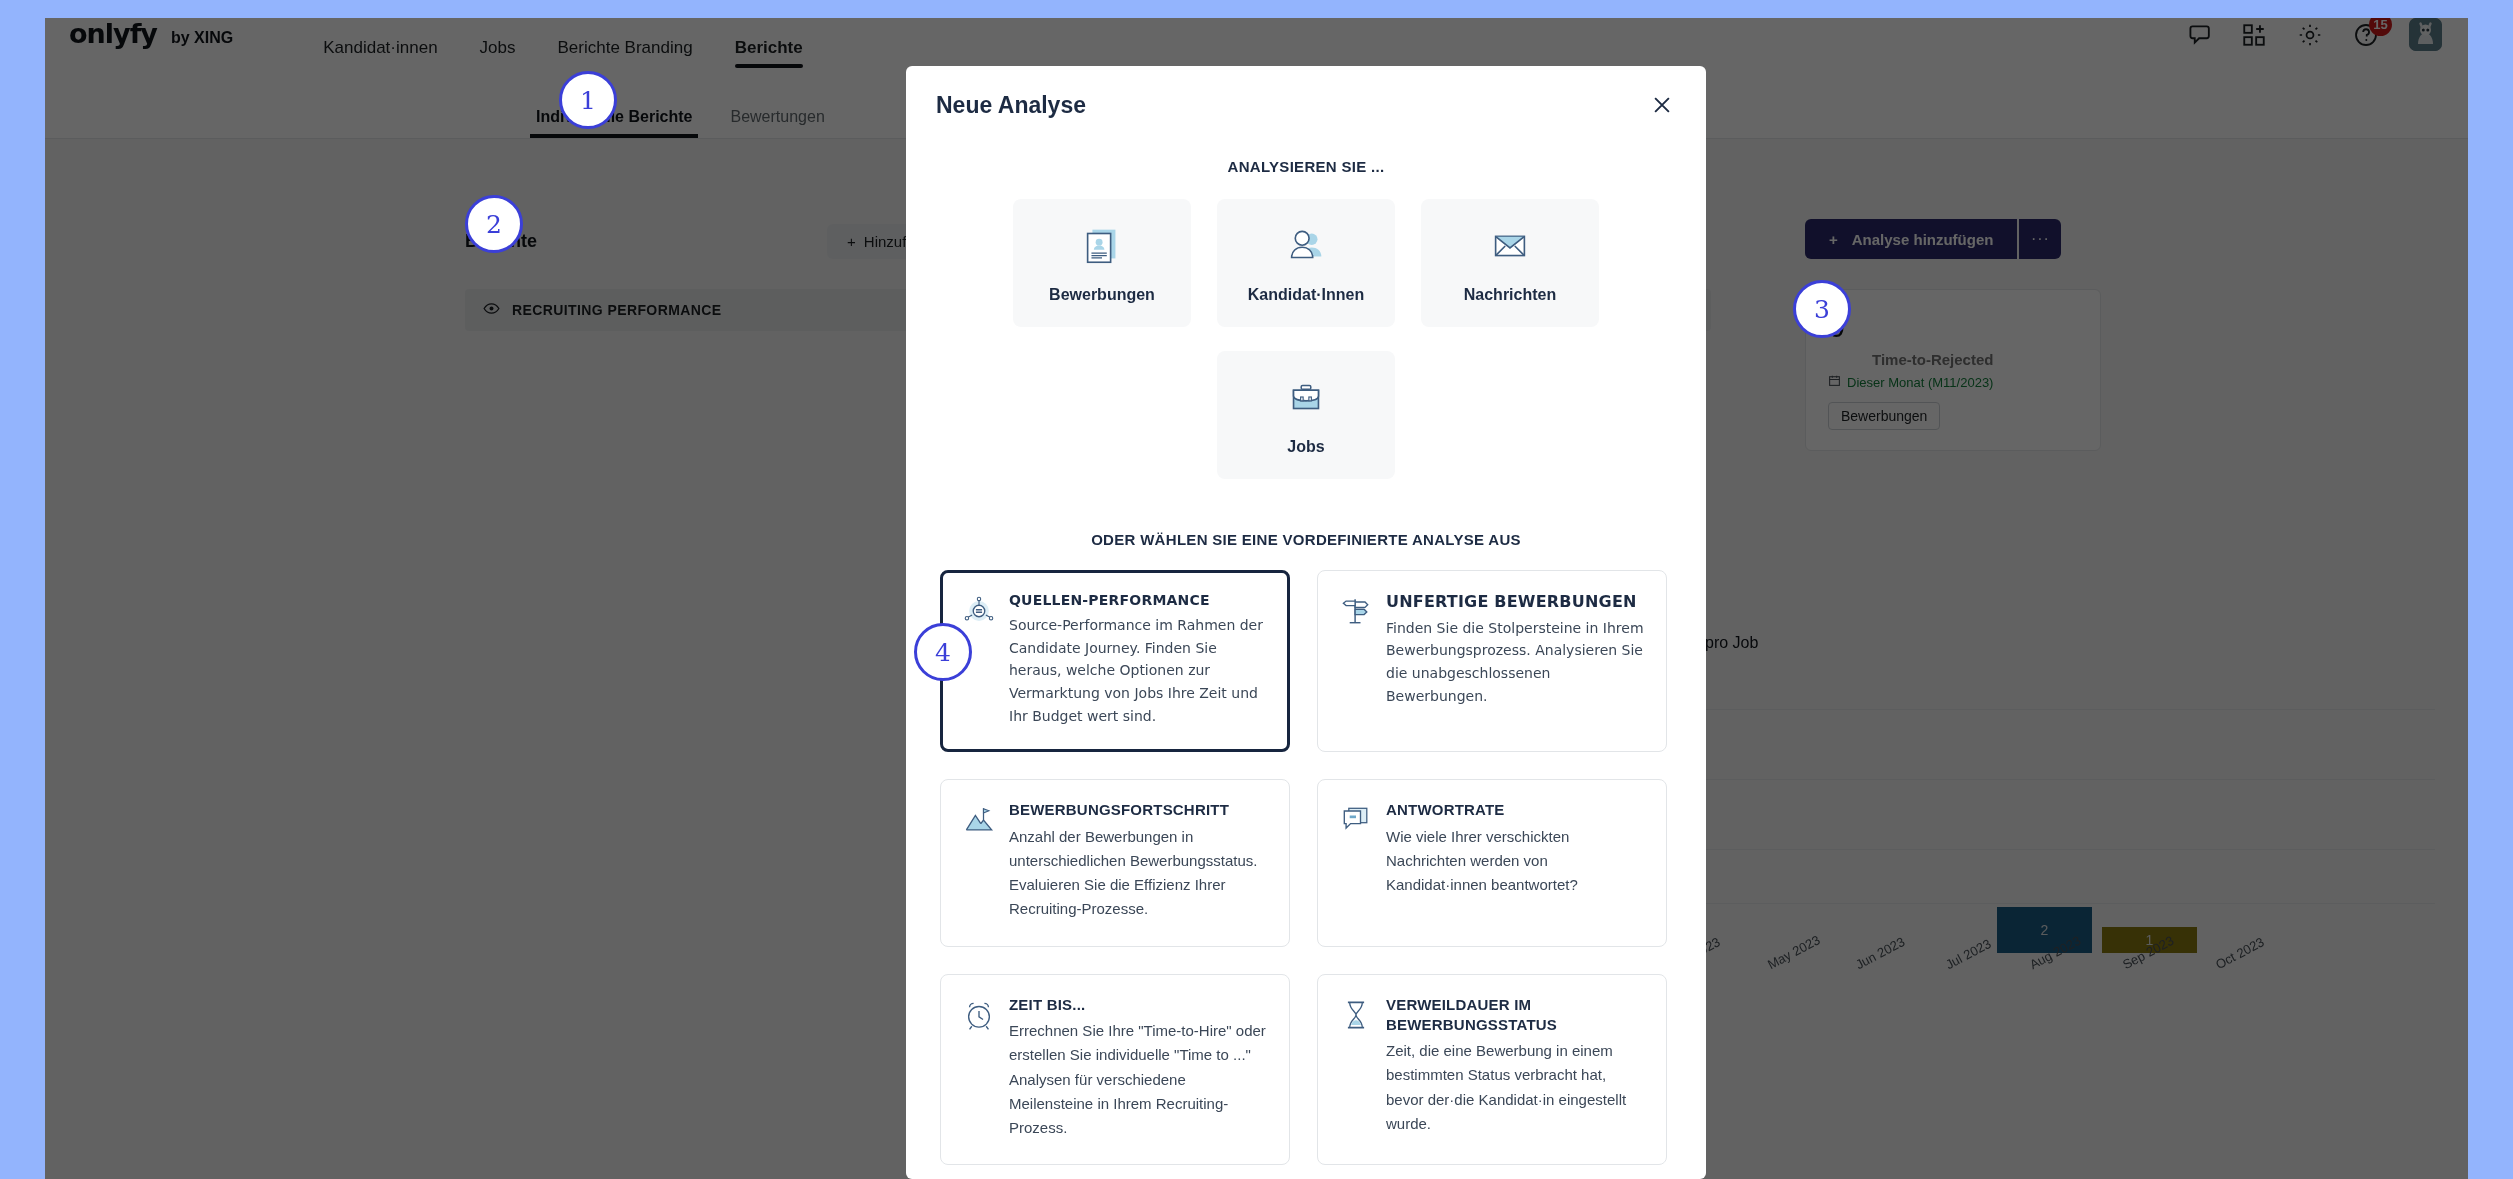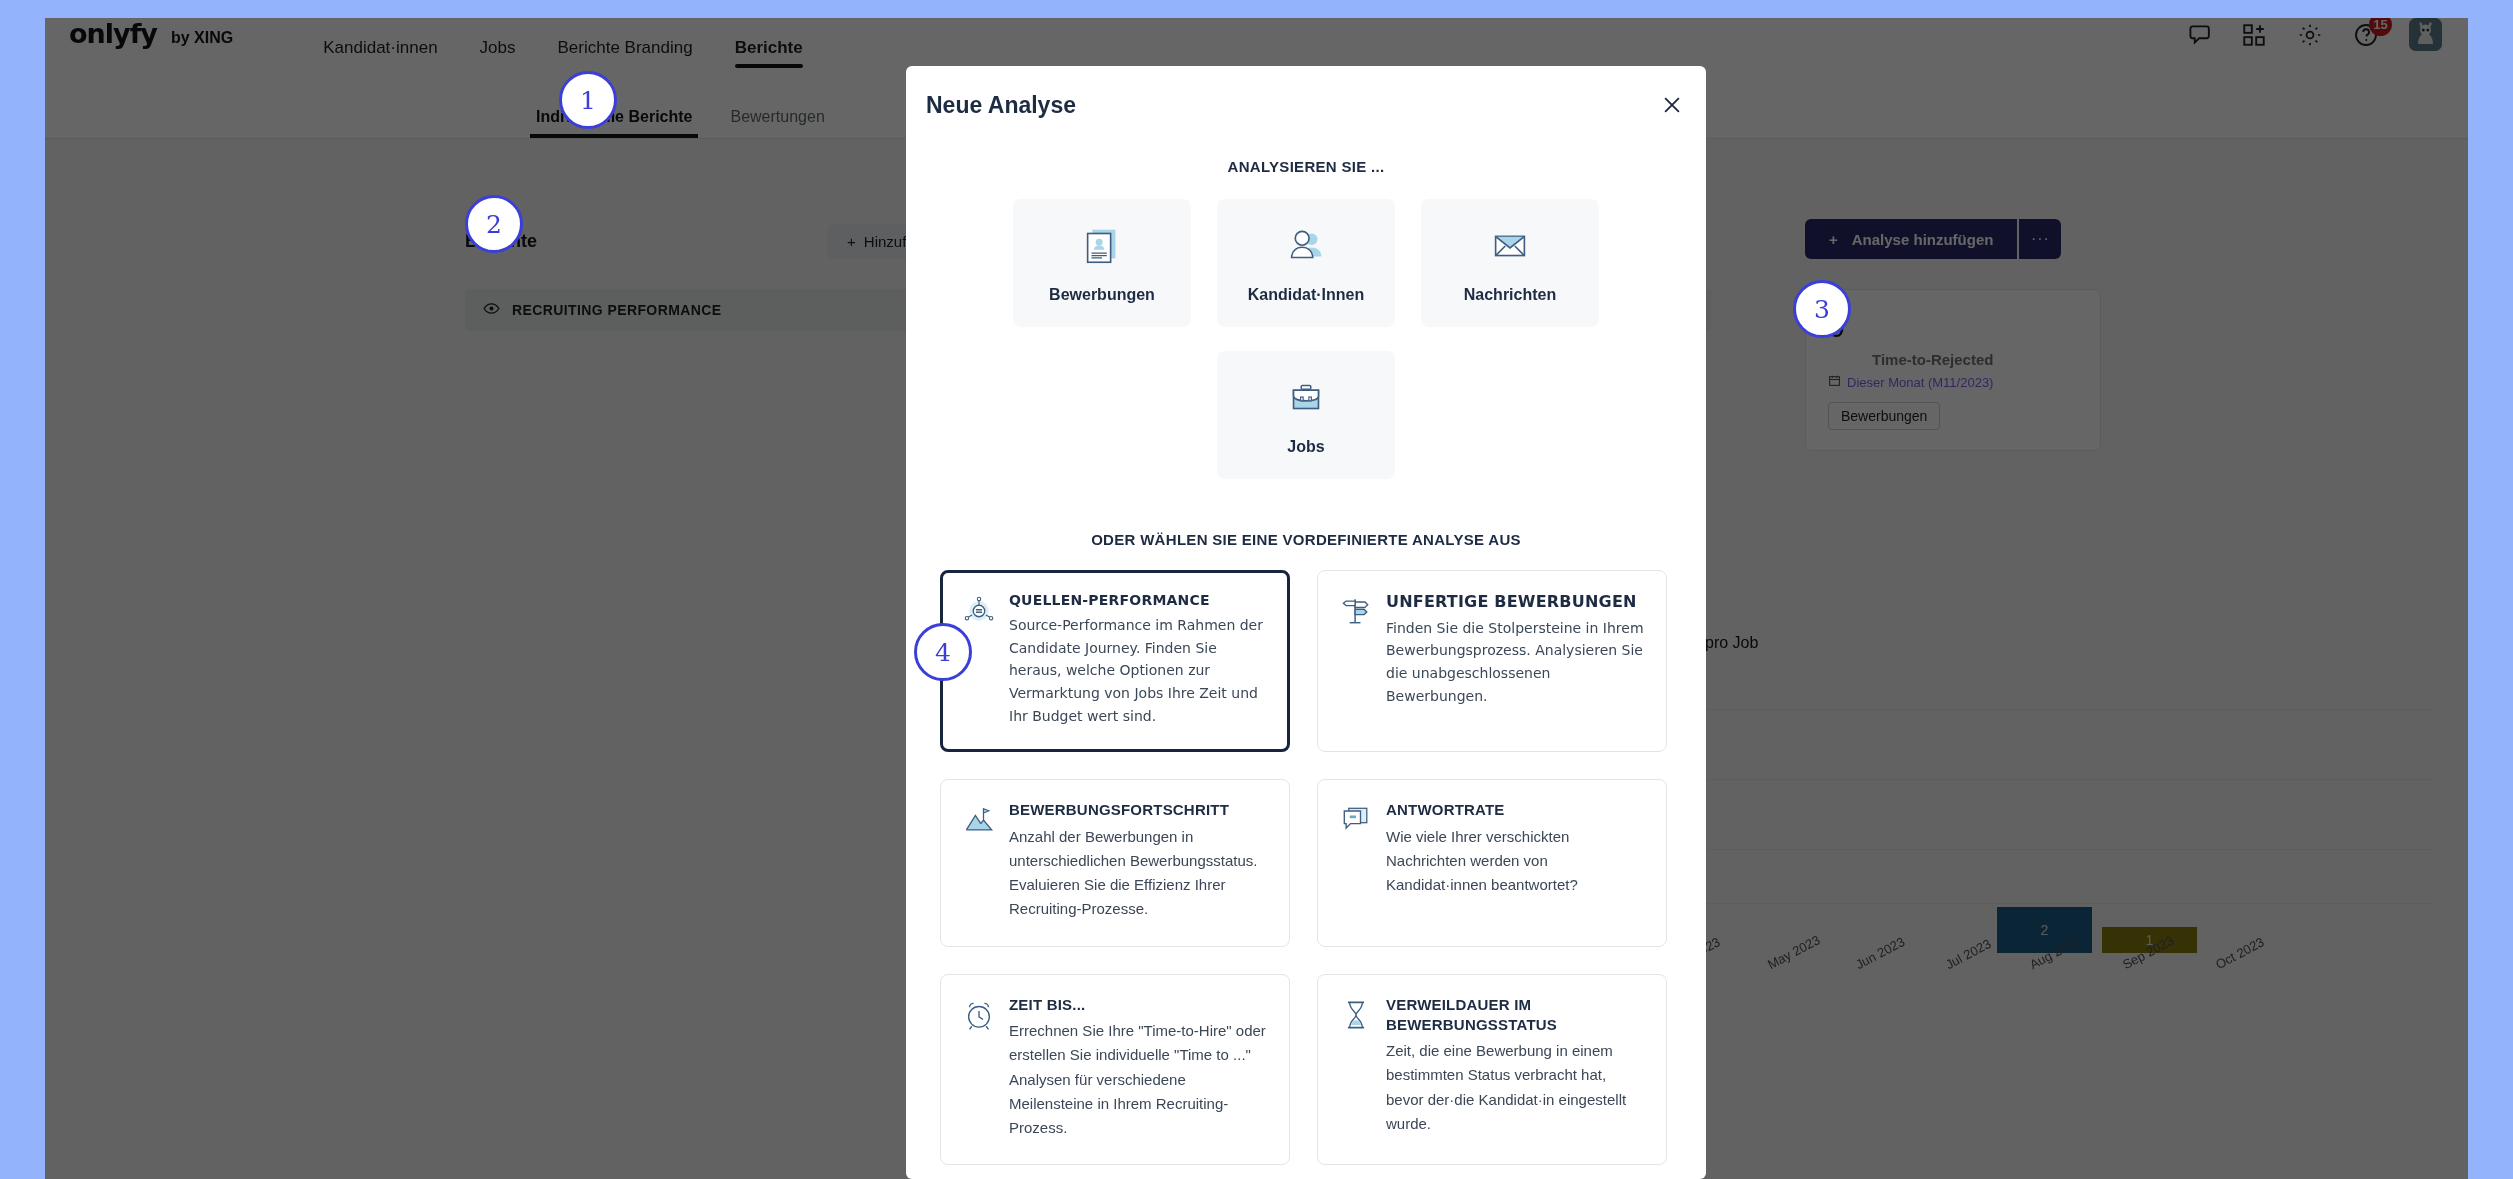--- a/index.html
+++ b/index.html
@@ -80,21 +80,21 @@
   }
   .btn-analyse-more{
     background:#2b2a6b;color:#fff;border-radius:0 6px 6px 0;height:40px;width:42px;margin-left:2px;
     display:flex;align-items:center;justify-content:center;font-size:16px;letter-spacing:1px;cursor:pointer;
   }
   .kpi-card{
     margin-top:30px;background:#ffffff;border:1px solid #e4e6e8;border-radius:6px;padding:20px 22px;width:250px;
   }
   .kpi-val{font-size:30px;color:#11151b;line-height:1.1;}
   .kpi-label{font-size:15px;font-weight:700;color:#737373;margin-top:8px;margin-left:44px;}
-  .kpi-sub{font-size:13px;color:#8b5cf6;margin-top:6px;display:flex;align-items:center;gap:6px;}
+  .kpi-sub{font-size:13px;color:#15803d;margin-top:6px;display:flex;align-items:center;gap:6px;}
   .kpi-chip{
     margin-top:12px;display:inline-block;border:1px solid #ced3d7;border-radius:4px;padding:5px 12px;
     font-size:14px;color:#1d2124;
   }
   .pro-job{position:absolute;left:1660px;top:495px;font-size:16px;color:#11151b;}
 
   
   .bgchart{position:absolute;left:1630px;top:540px;width:760px;height:330px;}
   .grid-line{position:absolute;left:0;right:0;height:1px;background:#e7e9ea;}
   .bar{position:absolute;bottom:56px;display:flex;align-items:center;justify-content:center;
@@ -108,21 +108,21 @@
     background:#ffffff;border:3px solid #3b3fd8;color:#3b3fd8;
     display:flex;align-items:center;justify-content:center;
     font-size:25px;font-family:"DejaVu Serif",serif;
   }
 
   
   .modal{
     position:absolute;z-index:60;left:861px;top:48px;width:800px;height:1113px;
     background:#ffffff;border-radius:6px;overflow:hidden;
   }
-  .modal-head{height:78px;display:flex;align-items:center;padding:0 20px;}
+  .modal-head{height:78px;display:flex;align-items:center;padding:0 30px;}
   .modal-title{font-size:23px;font-weight:700;color:#1d2b43;}
   .modal-close{margin-left:auto;cursor:pointer;width:28px;height:28px;display:flex;align-items:center;justify-content:center;}
   .modal-body{padding:0 34px;}
   .section-head{
     text-align:center;font-size:15px;font-weight:700;color:#1d2b43;letter-spacing:.3px;
     margin-top:14px;margin-bottom:24px;
   }
   .tile-row{display:flex;justify-content:center;gap:26px;}
   .tile{
     width:178px;height:128px;background:#f7f8f9;border-radius:8px;cursor:pointer;

